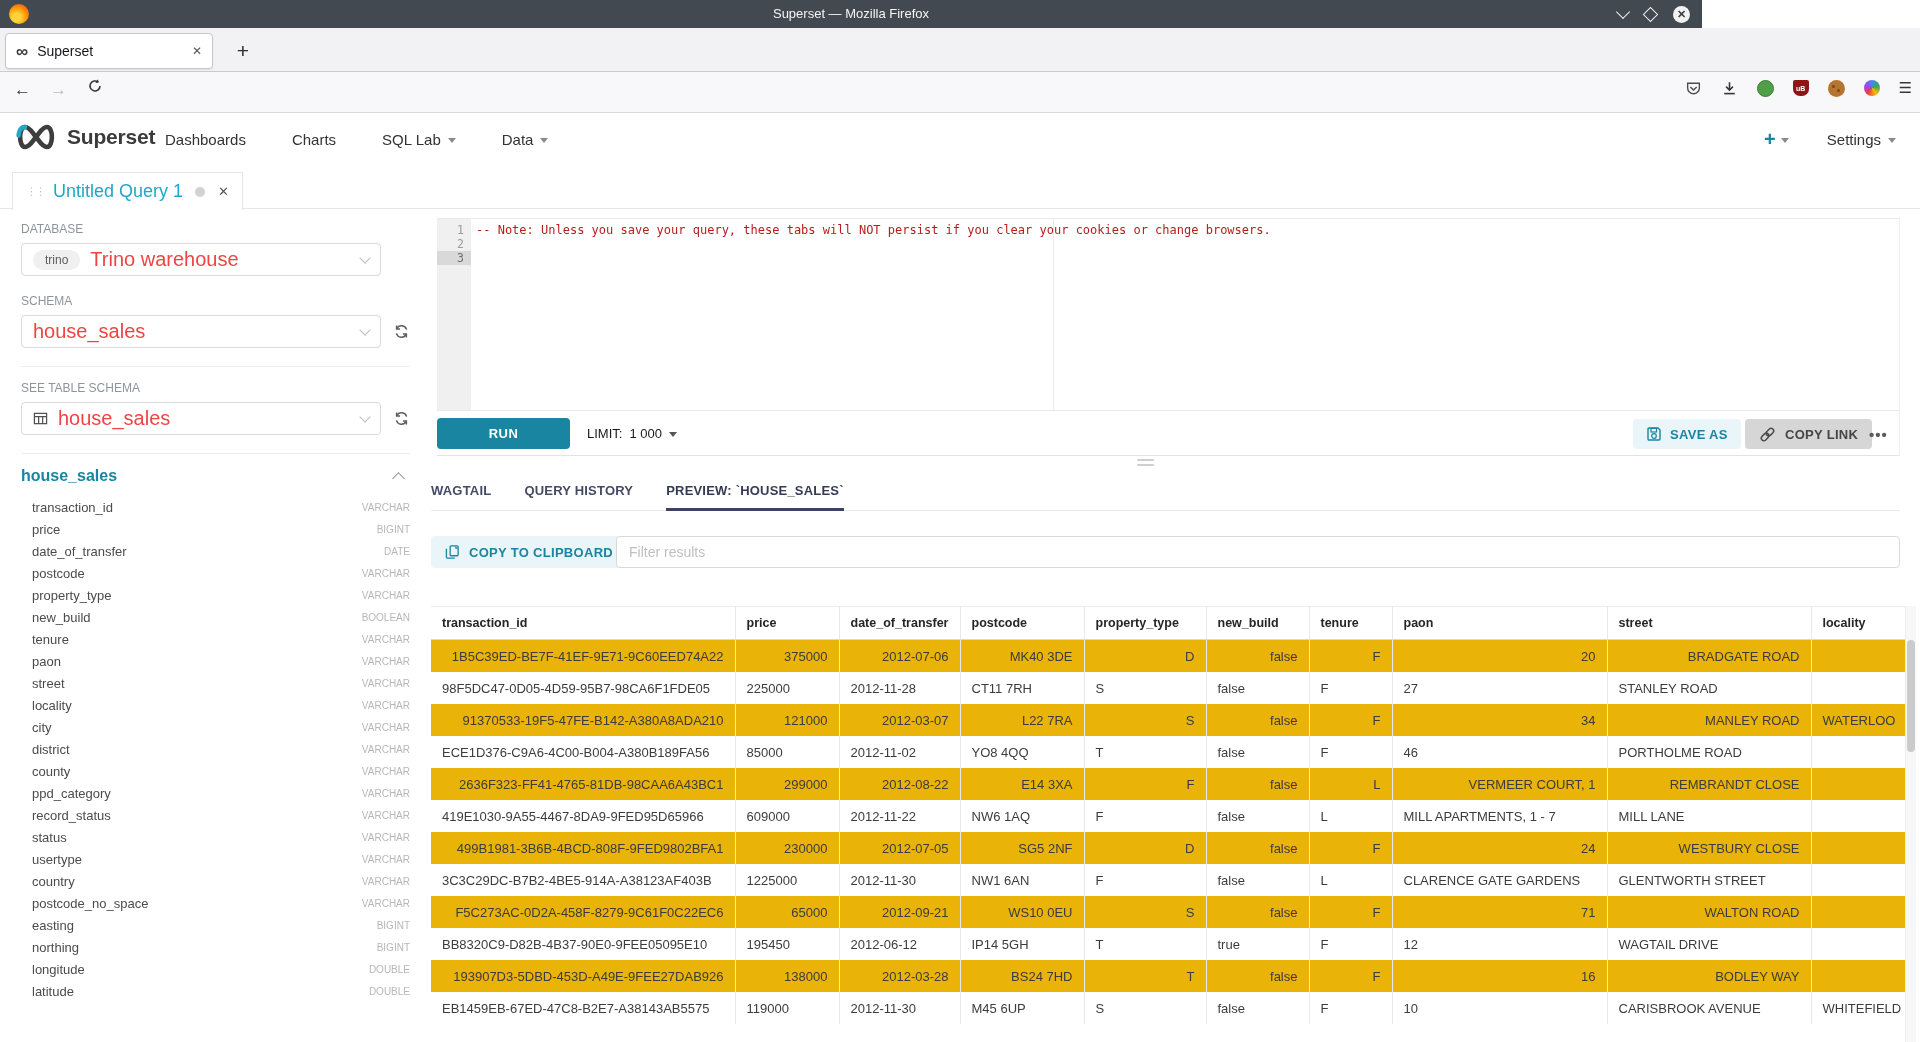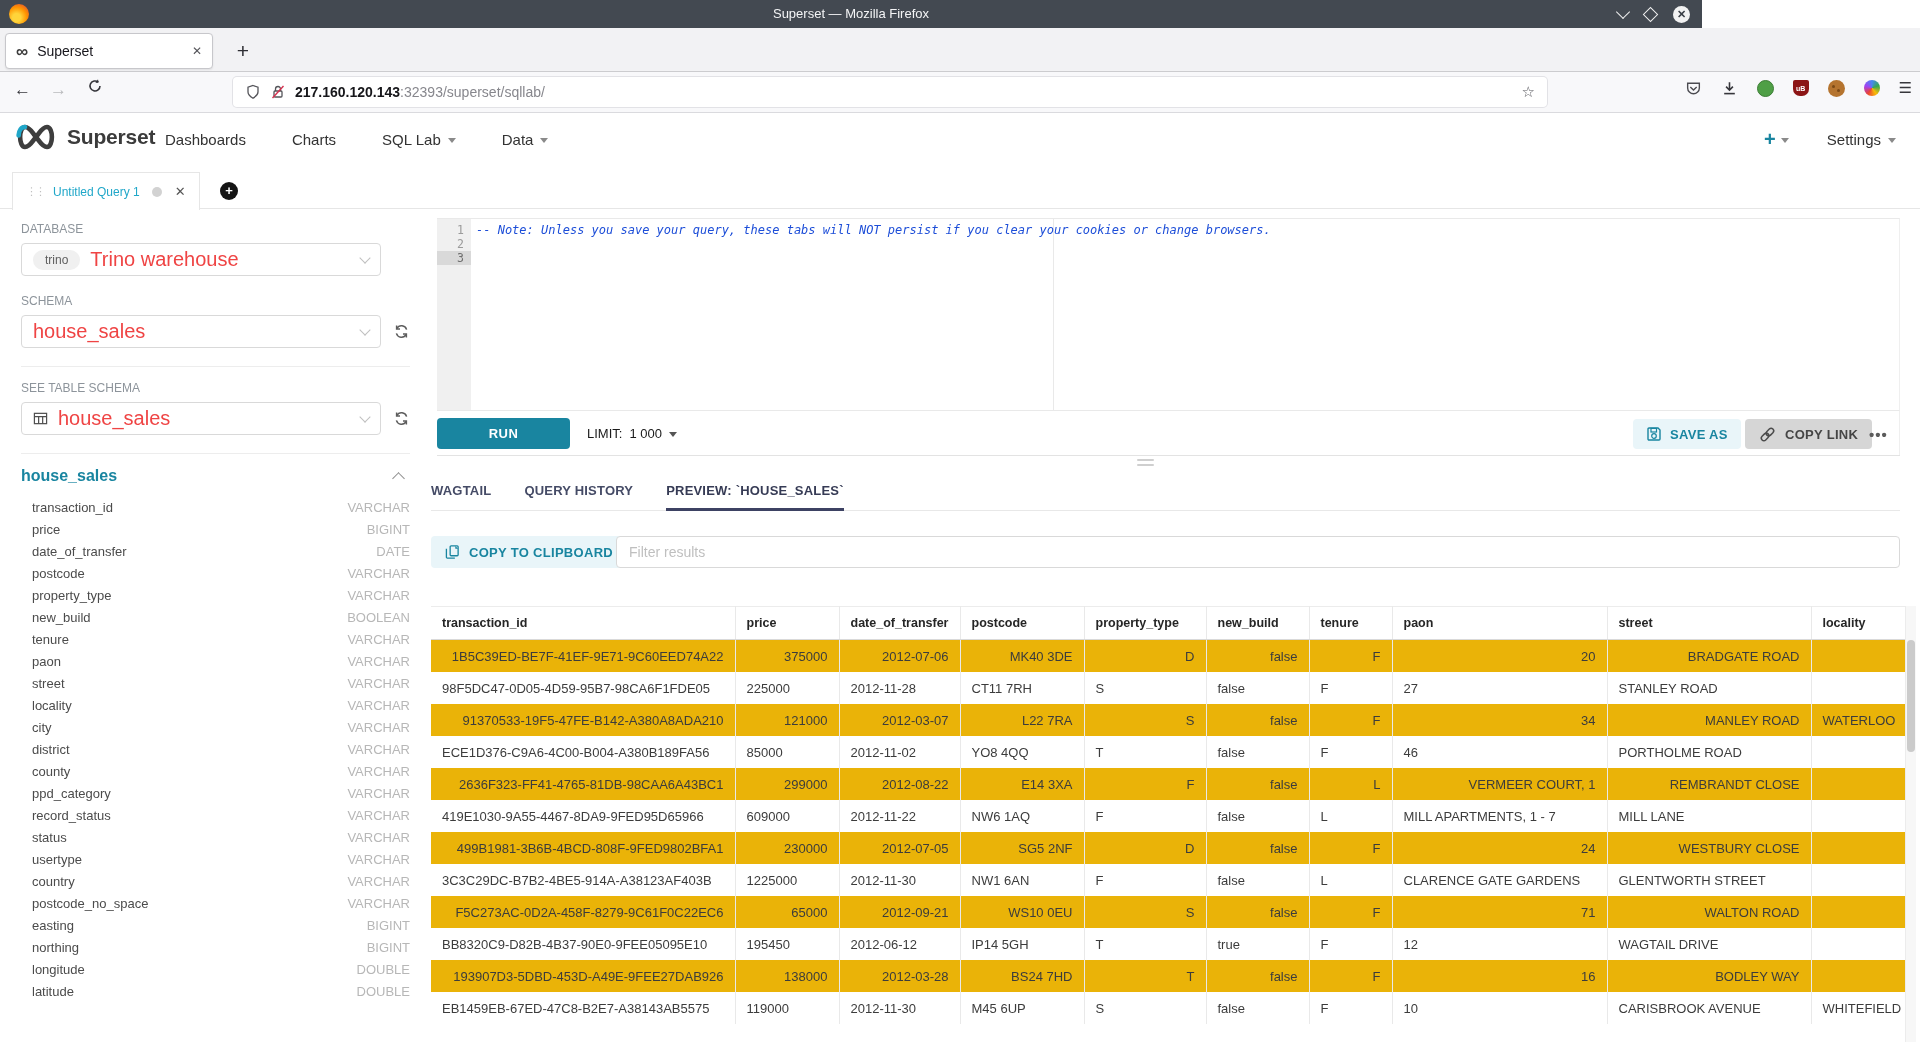--- a/index.html
+++ b/index.html
@@ -59,21 +59,21 @@
   .sheader-right{position:absolute;right:24px;top:0;height:52px;display:flex;align-items:center;gap:38px;}
   .plus-new{display:flex;align-items:center;gap:5px;color:#1985a0;font-size:20px;font-weight:bold;}
   .settings{display:flex;align-items:center;gap:7px;font-size:15px;color:#333;}
 
   
   .qtabrow{position:absolute;left:0;top:165px;width:1920px;height:44px;background:#fff;
            border-bottom:1px solid #e6e6e6;box-sizing:border-box;}
   .qtab{position:absolute;left:12px;top:7px;height:38px;background:#fff;border:1px solid #e6e6e6;border-bottom:none;
         display:flex;align-items:center;padding:0 13px;gap:9px;box-sizing:border-box;z-index:2;}
   .drag-dots{color:#c0c0c0;font-size:11px;letter-spacing:-2px;}
-  .qtab-label{font-size:12px;color:#20a7c9;}
+  .qtab-label{font-size:18px;color:#20a7c9;}
   .unsaved-dot{width:10px;height:10px;border-radius:50%;background:#d2d2d2;margin-left:3px;}
   .qtab-close{color:#565656;font-size:13px;margin-left:4px;}
   .qtab-add{position:absolute;left:216px;top:13px;width:26px;height:26px;display:flex;align-items:center;justify-content:center;}
   .addcircle{width:18px;height:18px;border-radius:50%;background:#141414;color:#fff;font-size:13px;line-height:17px;
              text-align:center;font-weight:bold;}
 
   
   .fieldlabel{position:absolute;left:21px;font-size:12px;color:#8d949b;}
   .sel{position:absolute;left:21px;width:360px;height:33px;border:1px solid #d9d9d9;border-radius:4px;background:#fff;
        display:flex;align-items:center;padding:11px 11px;box-sizing:border-box;gap:10px;}
@@ -82,32 +82,32 @@
   .cv{width:7px;height:7px;border-right:1.6px solid #bfbfbf;border-bottom:1.6px solid #bfbfbf;
       transform:rotate(45deg);margin-top:-4px;flex:none;}
   .sync{position:absolute;left:393px;width:17px;height:17px;}
   .sdiv{position:absolute;left:21px;width:389px;height:1px;background:#ededed;}
   .tbl-title{position:absolute;left:21px;font-size:16px;font-weight:bold;color:#1985a0;}
   .tbl-collapse{position:absolute;left:394px;width:8px;height:8px;border-right:1.7px solid #8f8f8f;
                 border-bottom:1.7px solid #8f8f8f;transform:rotate(-135deg);}
   .collist{position:absolute;left:21px;top:496px;width:389px;}
   .colrow{height:22px;display:flex;align-items:center;}
   .colname{padding-left:11px;font-size:13px;color:#4b4b4b;flex:1;white-space:nowrap;}
-  .coltype{font-size:13px;color:#b7b7b7;}
+  .coltype{font-size:10px;color:#b7b7b7;}
 
   
   .editor{position:absolute;left:437px;top:218px;width:1463px;height:193px;background:#fff;
           border-top:1px solid #e9e9e9;border-bottom:1px solid #e9e9e9;border-right:1px solid #efefef;
           box-sizing:border-box;font-family:"DejaVu Sans Mono",monospace;}
   .gutter{position:absolute;left:0;top:0;bottom:0;width:34px;background:#f0f0f0;padding-top:4px;box-sizing:border-box;}
   .gnum{height:14px;line-height:14px;font-size:11.5px;color:#9b9b9b;text-align:right;padding-right:7px;}
   .gnum.active{background:#d9d9d9;color:#6e6e6e;}
   .elines{position:absolute;left:34px;right:0;top:4px;}
   .eline{height:14px;line-height:14px;font-size:12px;padding-left:5px;white-space:pre;color:#1b1b1b;}
-  .eline.comment{color:#1d4ed8;font-style:italic;}
+  .eline.comment{color:#b91c1c;}
   .eline.active{background:#f4f4f4;}
   .sqltext{font-weight:bold;color:#141414;}
   .cursor{display:inline-block;width:1.5px;height:12px;background:#111;vertical-align:-2px;margin-left:1px;}
   .print-margin{position:absolute;left:616px;top:0;bottom:0;width:1px;background:#e9e9e9;}
 
   
   .etoolbar{position:absolute;left:437px;top:411px;width:1463px;height:44px;background:#fff;
             border-right:1px solid #efefef;box-sizing:border-box;}
   .run-btn{position:absolute;left:0;top:7px;width:133px;height:31px;background:#1985a0;border-radius:4px;
            color:#fff;font-size:13px;font-weight:bold;letter-spacing:.5px;display:flex;align-items:center;justify-content:center;}
@@ -176,32 +176,20 @@
   </div>
 
   <div class="urlrow">
     <div class="navbtn" style="left:14px">←</div>
     <div class="navbtn" style="left:50px;color:#b9babd">→</div>
     <div class="navbtn" style="left:87px;top:6px">
       <svg class="icon-svg" width="16" height="16" viewBox="0 0 16 16">
           <path d="M13 8a5 5 0 1 1-1.7-3.8" fill="none" stroke="#36363b" stroke-width="1.6"></path>
           <path d="M11 1.2 L11.6 4.4 L8.4 4.9 Z" fill="#36363b"></path>
         </svg>
-    </div>
-    <div class="urlfield">
-      <svg class="icon-svg" width="16" height="16" viewBox="0 0 16 16">
-          <path d="M8 1.5 L13 3.2 V8 C13 11.3 8 14.2 8 14.2 C8 14.2 3 11.3 3 8 V3.2 Z" fill="none" stroke="#55555a" stroke-width="1.3"></path>
-        </svg>
-      <svg class="icon-svg" width="16" height="16" viewBox="0 0 16 16">
-          <rect x="4" y="7" width="8" height="6" rx="1" fill="none" stroke="#55555a" stroke-width="1.3"></rect>
-          <path d="M5.5 7 V5 a2.5 2.5 0 0 1 5 0 V7" fill="none" stroke="#55555a" stroke-width="1.3"></path>
-          <line x1="2.5" y1="14" x2="13.5" y2="2" stroke="#d4314f" stroke-width="1.4"></line>
-        </svg>
-      <span><span class="url-host">217.160.120.143</span><span class="url-rest">:32393/superset/sqllab/</span></span>
-      <span class="url-star">☆</span>
     </div>
     <div class="tb-icons">
       <svg class="icon-svg" width="17" height="17" viewBox="0 0 16 16">
           <path d="M2.5 3 h11 v4.5 a5.5 5.5 0 0 1 -11 0 Z" fill="none" stroke="#4b4b50" stroke-width="1.3"></path>
           <path d="M5 6.5 L8 9.5 L11 6.5" fill="none" stroke="#4b4b50" stroke-width="1.3"></path>
         </svg>
       <svg class="icon-svg" width="17" height="17" viewBox="0 0 16 16">
           <path d="M8 2 V9 M4.8 6.2 L8 9.6 L11.2 6.2" fill="none" stroke="#36363b" stroke-width="1.5"></path>
           <path d="M3 12.8 H13" stroke="#36363b" stroke-width="1.5"></path>
         </svg>

